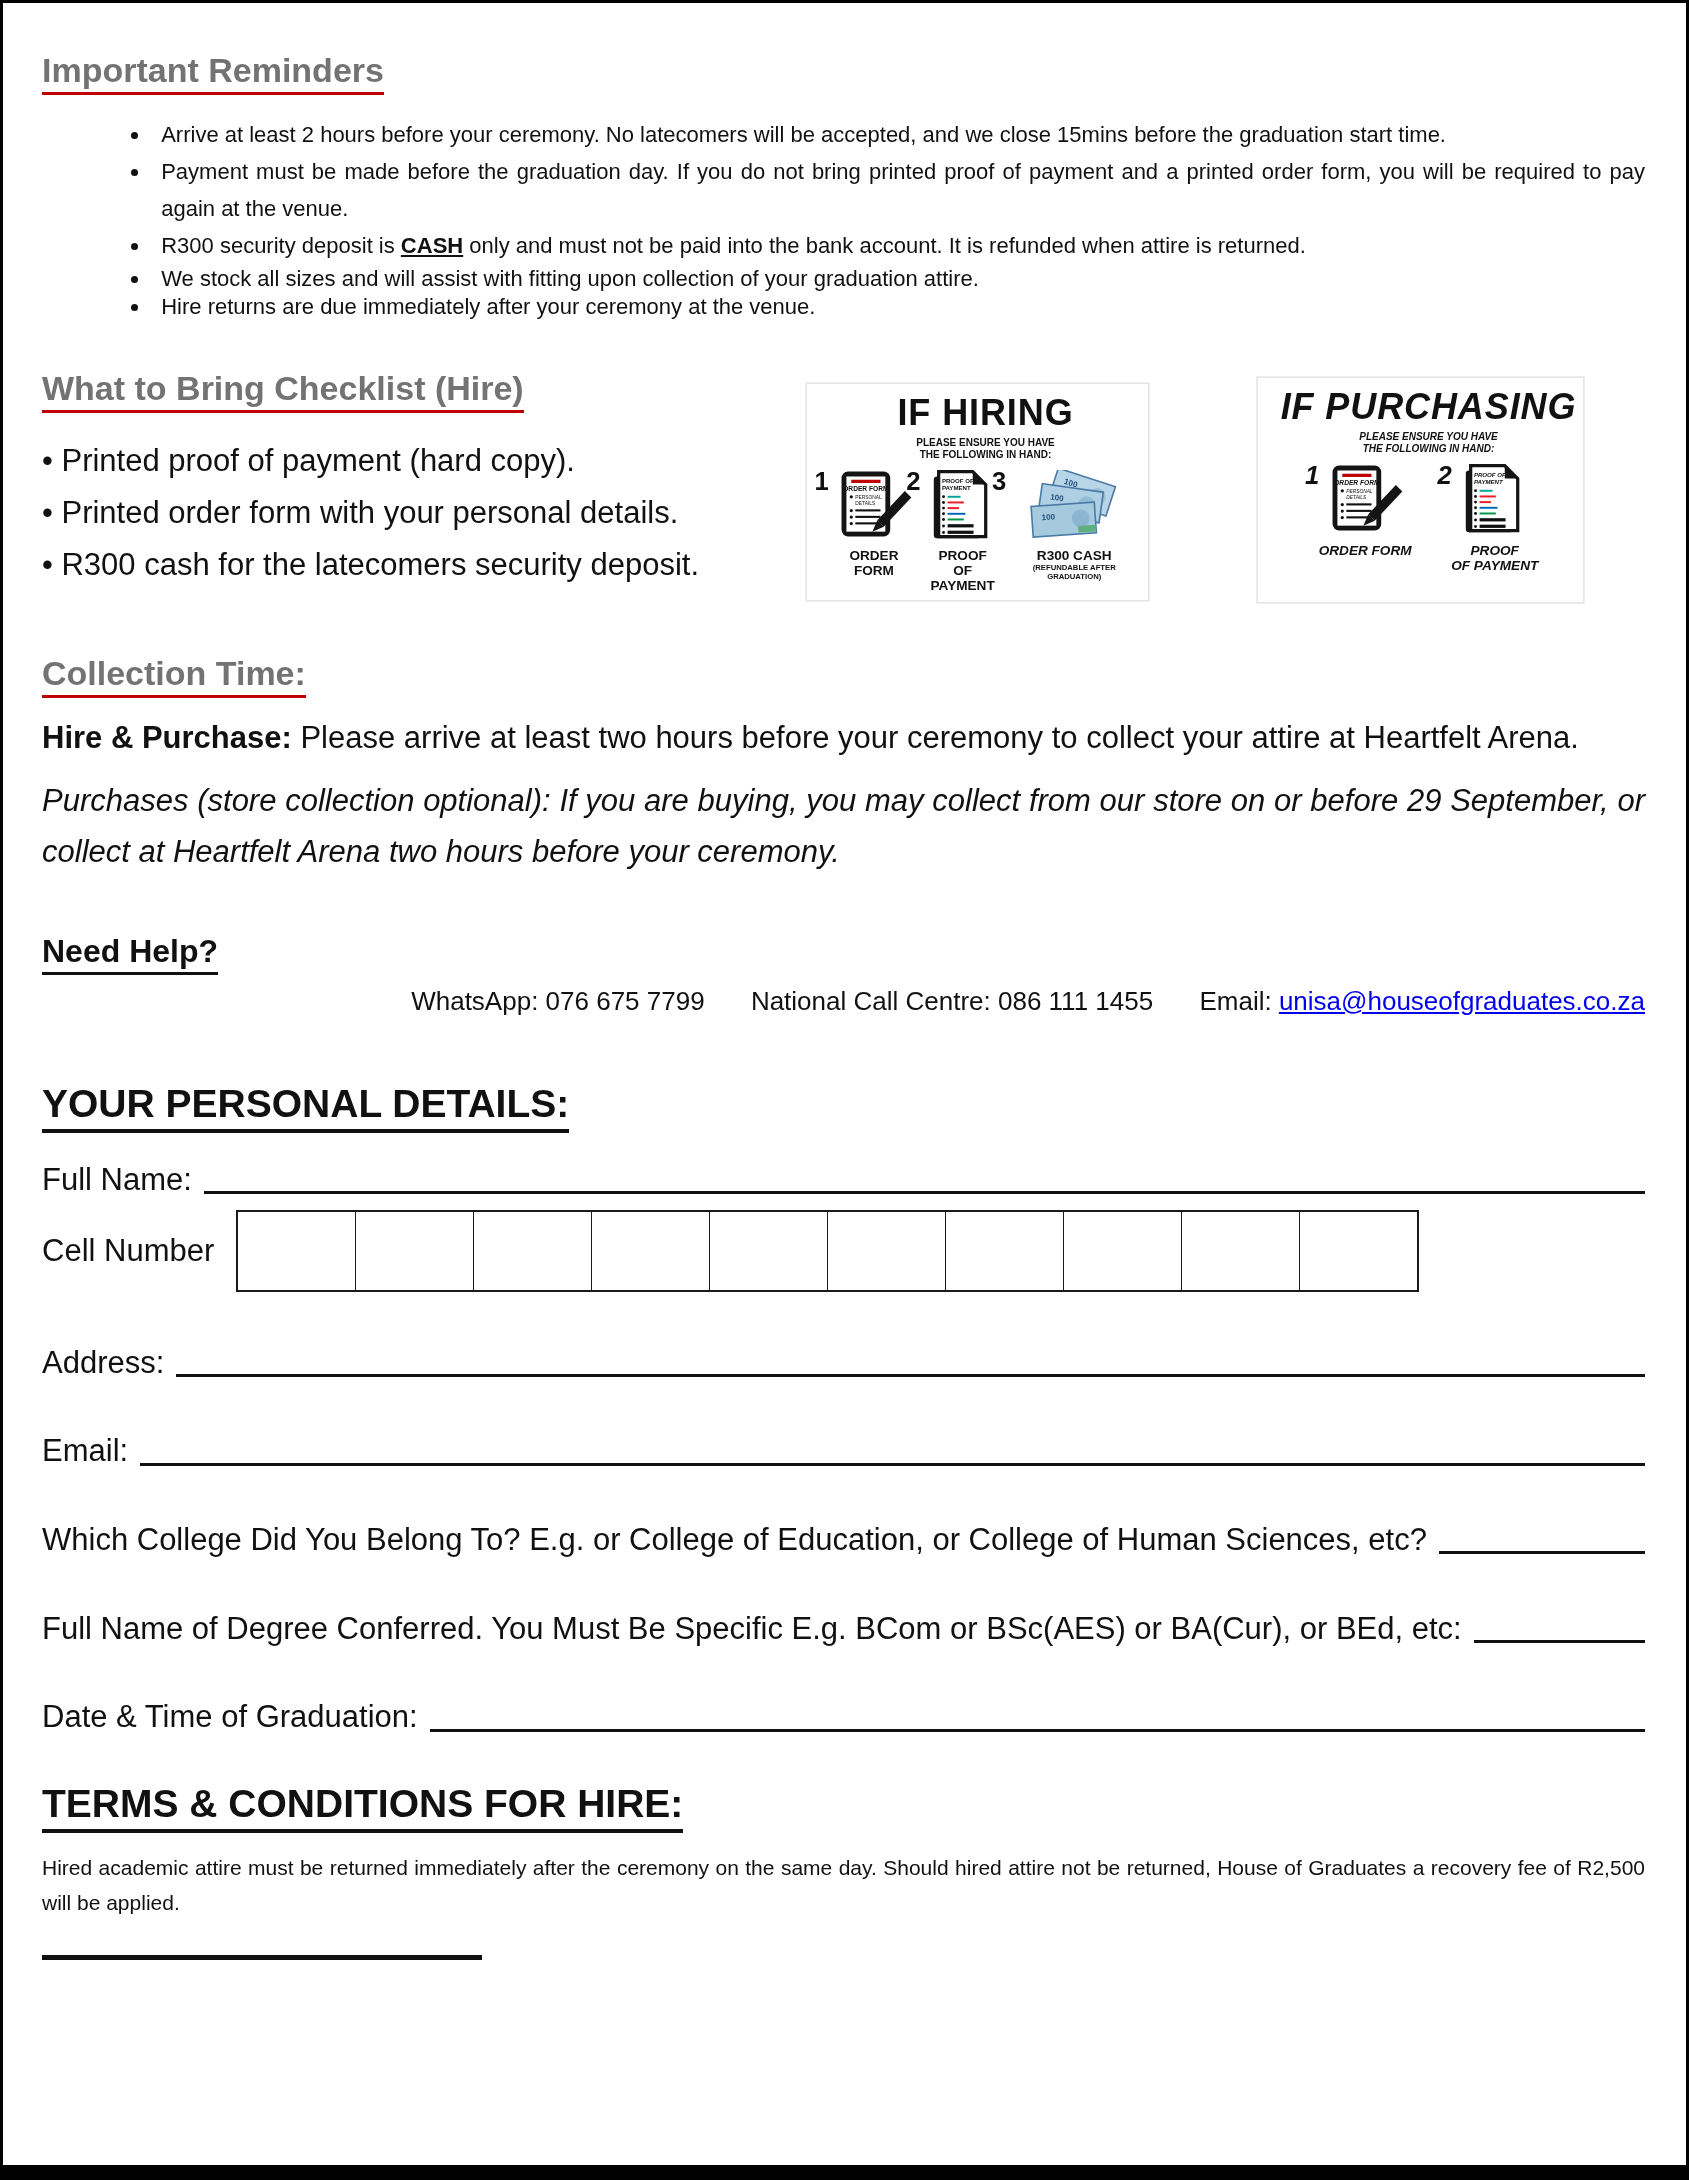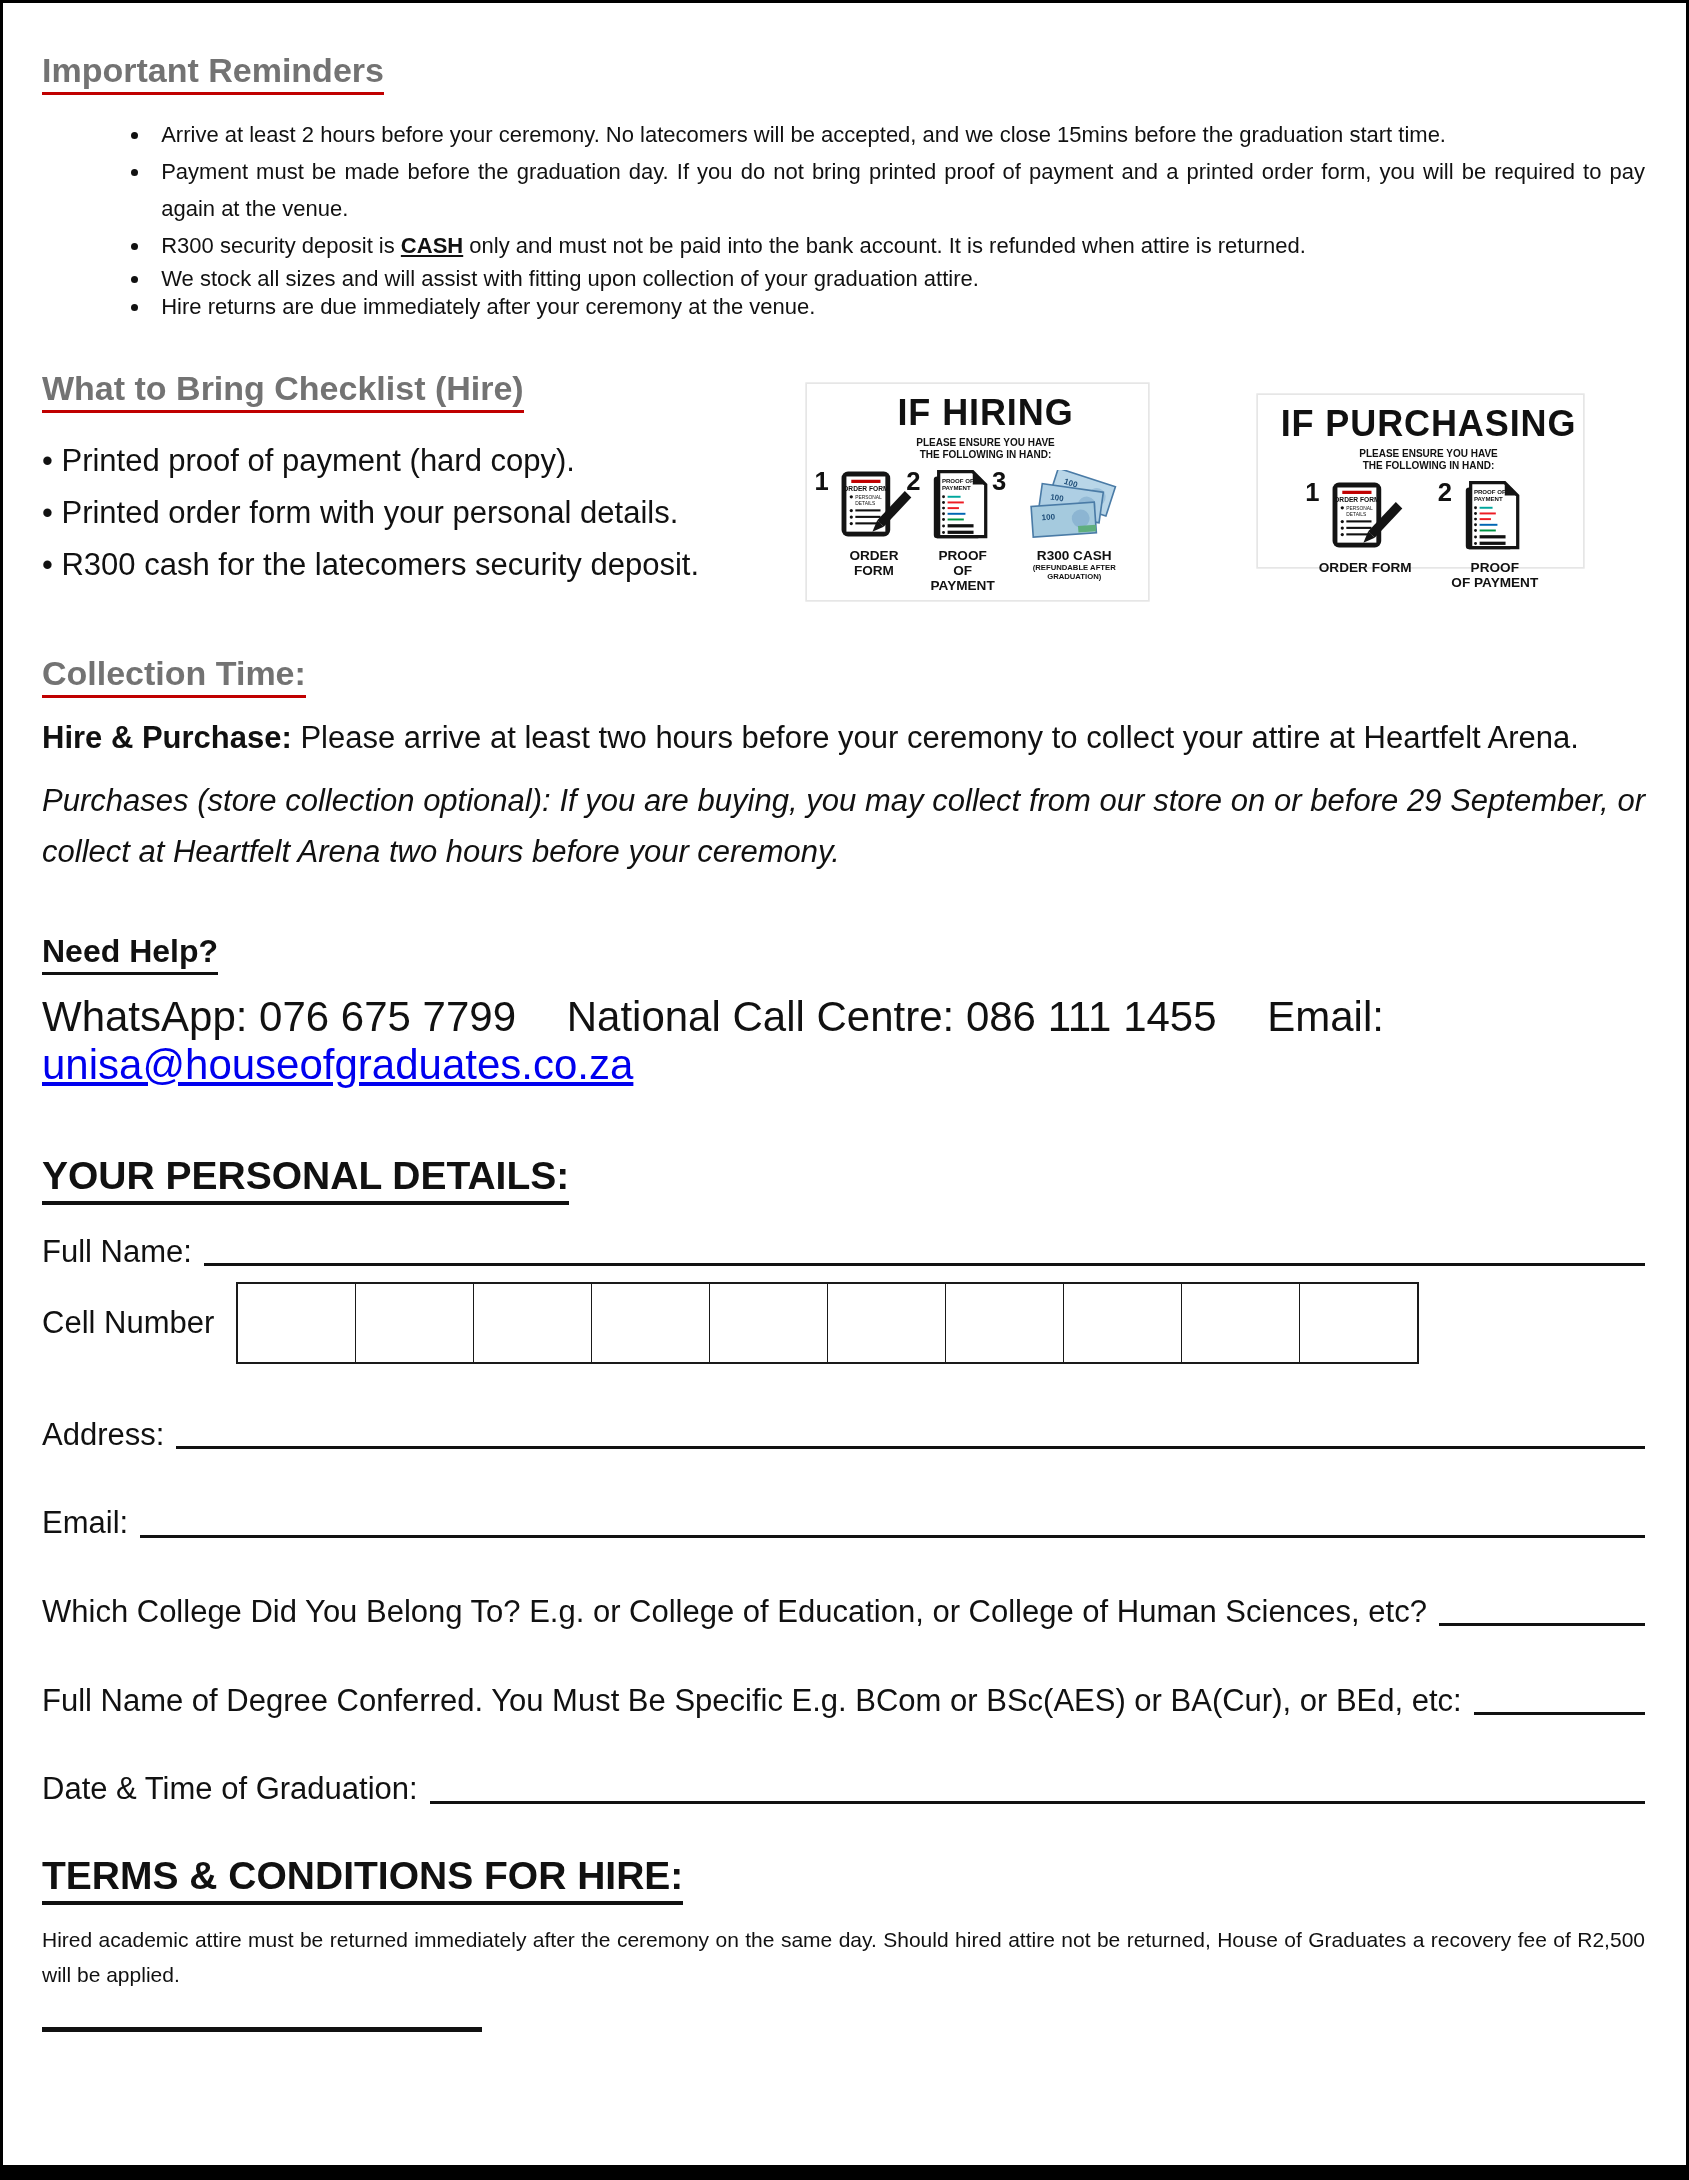--- a/index.html
+++ b/index.html
@@ -57,37 +57,37 @@
   .check-item::before { content:"\2022  "; }
   .card {
     position:absolute;
     background:#fff;
     box-shadow:0 0 0 1.7px #e6e6e6;
     text-align:center;
     box-sizing:border-box;
     padding-left:16px;
   }
   .card-hiring    { left:765px;  top:13.6px; width:341px; height:216px; padding-top:10.2px; }
-  .card-purchasing{ left:1216px; top:25px; width:325px; height:172px; padding-top:10.2px; }
+  .card-purchasing{ left:1216px; top:8px; width:325px; height:224px; padding-top:10.2px;font-style:italic; }
   .card-title { font-size:36px; font-weight:bold; letter-spacing:0.9px; line-height:1.05; }
   .card-sub   { font-size:10px; font-weight:bold; line-height:1.25; margin-top:5px; }
   .card-items { display:flex; justify-content:space-evenly; align-items:flex-start; margin-top:8.5px; padding:0 5.1px; }
   .card-item  { position:relative; }
   .item-num   { position:absolute; left:-13.6px; top:-3.4px; font-size:25.6px; font-weight:bold; }
   .item-caption { font-size:13.6px; font-weight:bold; line-height:1.1; margin-top:3.4px; white-space:pre-line; }
   .item-subcaption { font-size:7.7px; font-weight:bold; line-height:1.1; }
   
   .collection-section { margin-top:0; }
   .collection-section p { font-size:31px; margin:0; }
   .hire-line { margin-top:22px !important; }
   .hire-line .bold { font-weight:bold; }
   .italic-line { margin-top:20.4px !important; font-style:italic; text-align:justify; line-height:1.64; }
   
   .needhelp-section { margin-top:56px; }
-  .contact-line { font-size:42px; margin:18px 0 0 0; }
+  .contact-line { font-size:26px; margin:11px 0 0 0;text-align:right; }
   .contact-line .seg { margin-right:39px; }
   .email-link { color:#0000EE; text-decoration:underline; }
   
   .personal-section { margin-top:66px; }
   .field-row { display:flex; align-items:flex-end; margin-top:53px; }
   .field-row .label { font-size:31px; white-space:nowrap; padding-right:12px; line-height:1.15; }
   .field-line { flex:1; border-bottom:3.4px solid #111; margin-bottom:3.4px; min-width:102px; }
   .row-fullname { margin-top:29px; }
   .cell-row { display:flex; align-items:center; margin-top:12px; }
   .cell-row .label { font-size:31px; width:194px; flex:none; }

